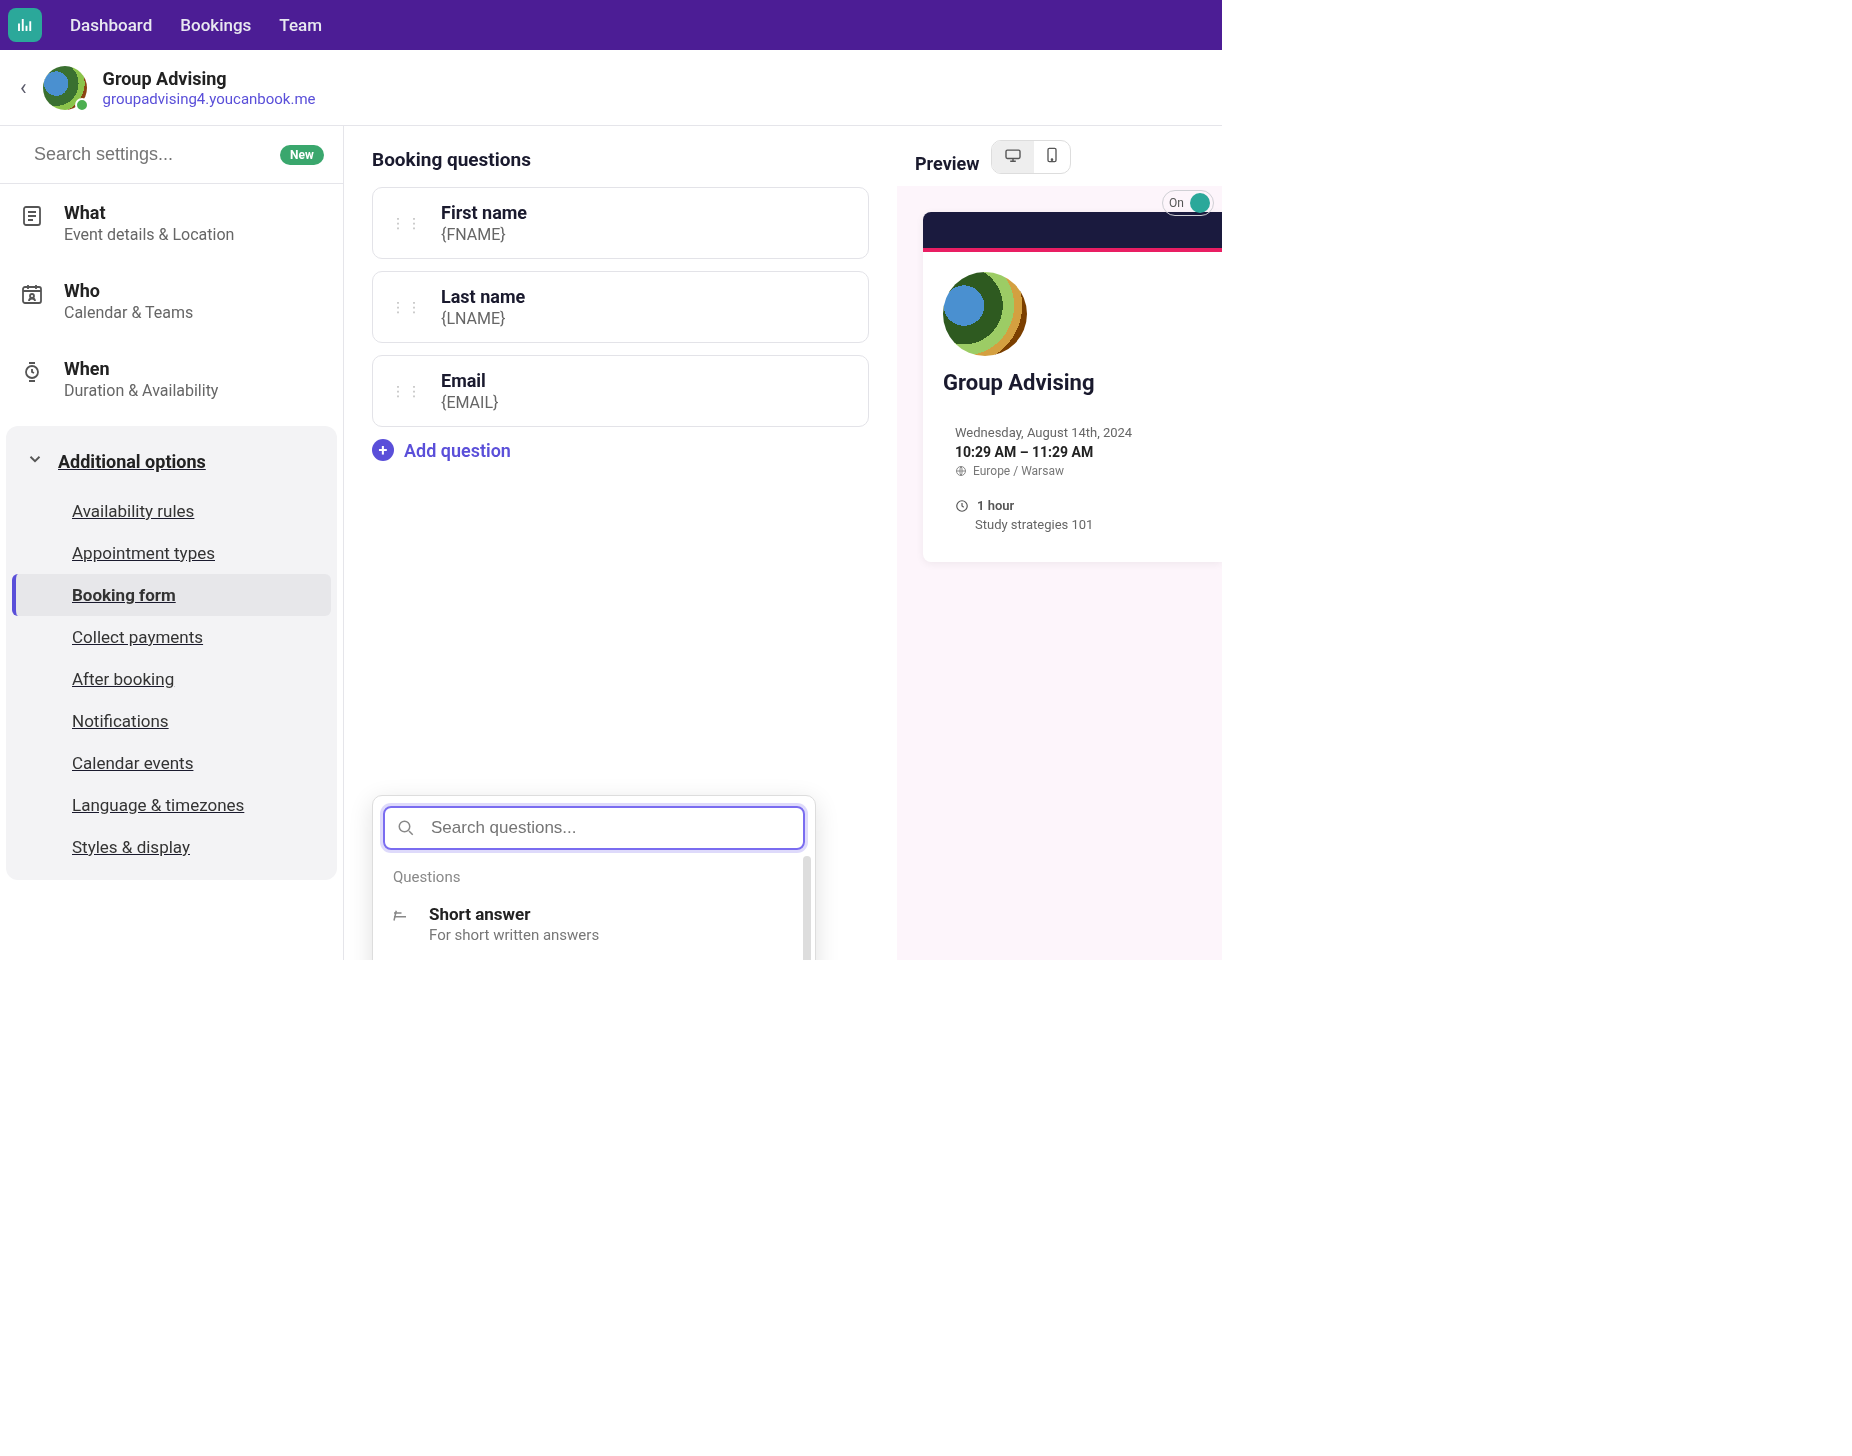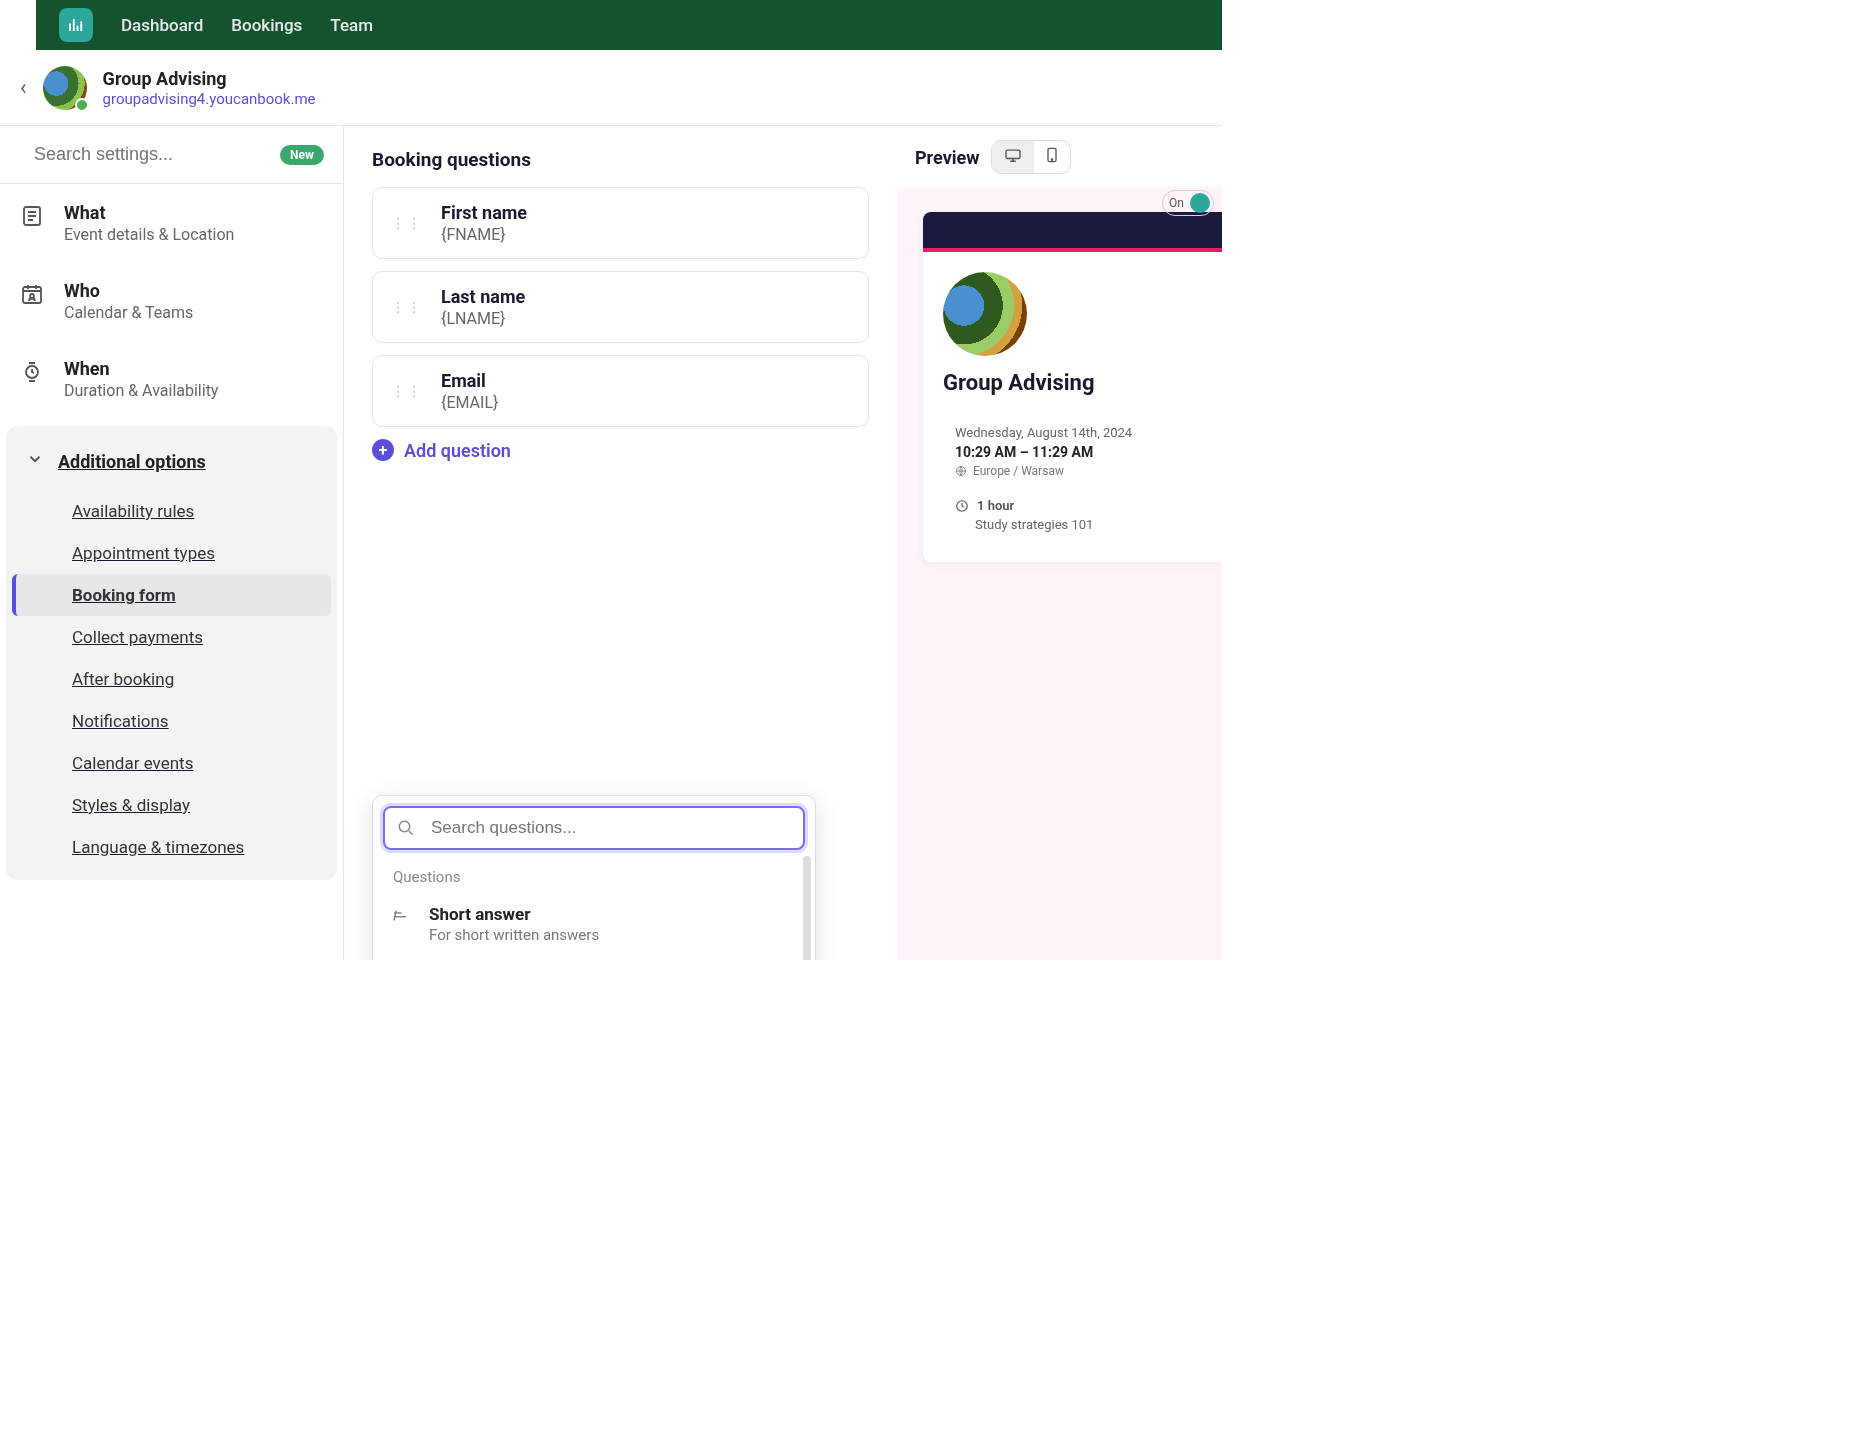--- a/index.html
+++ b/index.html
@@ -5,27 +5,26 @@
   * { box-sizing: border-box; margin: 0; padding: 0; }
   body {
     font-family: -apple-system, BlinkMacSystemFont, "Segoe UI", Roboto, sans-serif;
     background: #fff;
     color: #1a1a2e;
     width: 1222px;
     height: 960px;
     overflow: hidden;
   }
   .topbar {
-    background: #14532d;
+    background: #4c1d95;
     height: 50px;
     display: flex;
     align-items: center;
-    padding: 0 23px;
+    padding: 0 8px;
     gap: 28px;
-    margin-left: 36px;
   }
   .logo-badge {
     width: 34px; height: 34px;
     background: #2ba89a;
     border-radius: 8px;
     display: flex; align-items: center; justify-content: center;
     color: #fff;
   }
   .topnav-item { color: #e8e8f0; font-size: 17px; font-weight: 500; cursor: pointer; }
   .page-header {
@@ -140,21 +139,21 @@
   .dd-desc { font-size: 15px; color: #777; margin-top: 2px; }
   .dd-scroll-ind {
     position:absolute; right:4px; top:60px; width:8px; height:200px; background:#ddd; border-radius:4px;
   }
   .no-changes {
     position: absolute; left: 215px; bottom: -20px; color: #999; font-size: 18px;
     background:#f2f2f4; padding: 10px 30px; border-radius: 30px 30px 0 0;
   }
   
   .preview-col { background: #fff; padding: 14px 0 0 0; overflow: hidden; }
-  .preview-tabs { display: flex; align-items: center; gap: 12px; padding: 0 0 12px 18px; }
+  .preview-tabs { display: flex; align-items: flex-end; gap: 12px; padding: 0 0 12px 18px; }
   .preview-label { font-size: 18px; font-weight: 700; }
   .device-toggle { display: flex; border: 1px solid #ddd; border-radius: 10px; overflow: hidden; }
   .device-btn { padding: 6px 12px; cursor: pointer; color: #666; }
   .device-btn.active { background: #eee; }
   .preview-stage { background: #fdf5fb; padding: 26px 0 26px 26px; height: 100%; }
   .preview-card {
     background: #fff; border-radius: 8px 0 0 8px; overflow: hidden; width: 100%;
     box-shadow: 0 2px 8px rgba(0,0,0,.06);
   }
   .preview-top { height: 40px; background: #1a1a3e; border-bottom: 4px solid #e91e63; }
@@ -260,22 +259,22 @@
         <span class="sb-title">Additional options</span>
       </div>
       <div id="sb-subitems">
           <div class="sb-subitem">Availability rules</div>
           <div class="sb-subitem">Appointment types</div>
           <div class="sb-subitem active">Booking form</div>
           <div class="sb-subitem">Collect payments</div>
           <div class="sb-subitem">After booking</div>
           <div class="sb-subitem">Notifications</div>
           <div class="sb-subitem">Calendar events</div>
+          <div class="sb-subitem">Language &amp; timezones</div>
           <div class="sb-subitem">Styles &amp; display</div>
-          <div class="sb-subitem">Language &amp; timezones</div>
         </div>
     </div>
   </div>
 
   <div class="main">
     <h2>Booking questions</h2>
 
     <div id="field-cards">
         <div class="field-card">
           <span class="drag-handle">⋮⋮</span>

